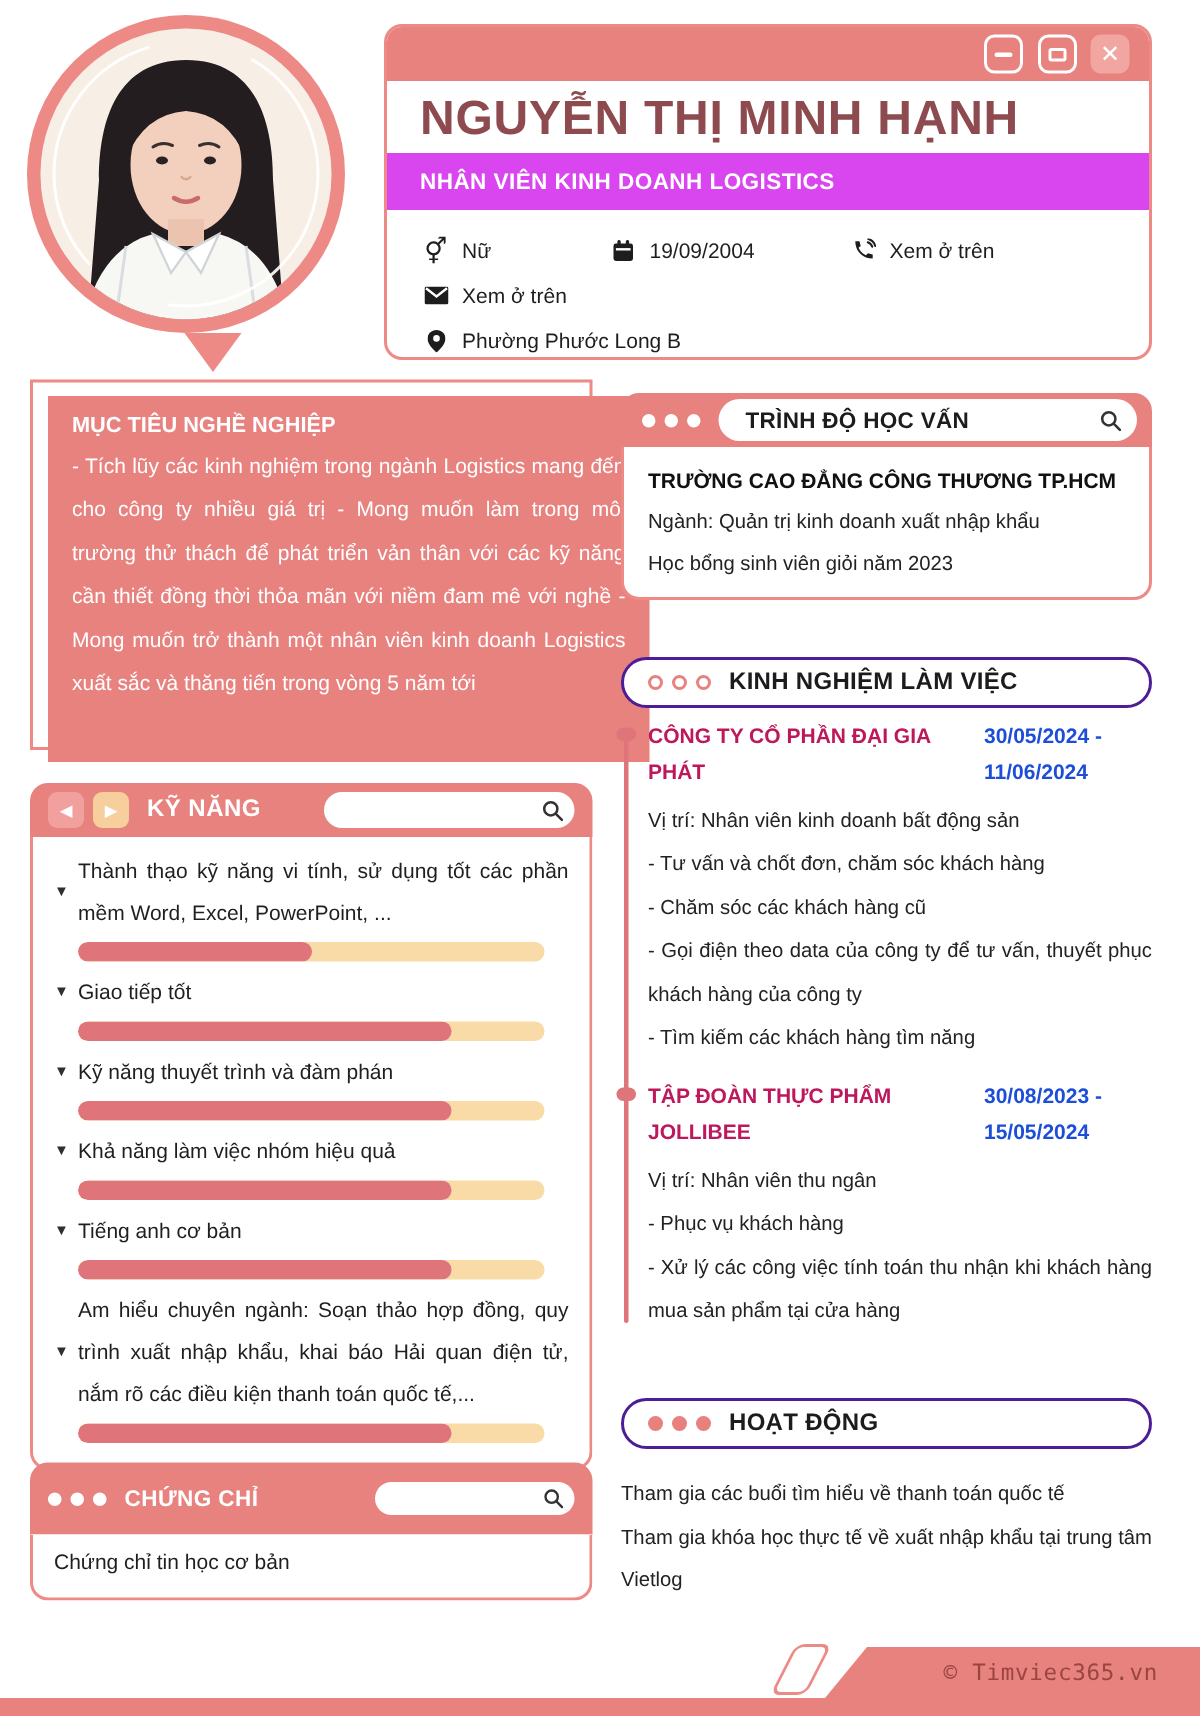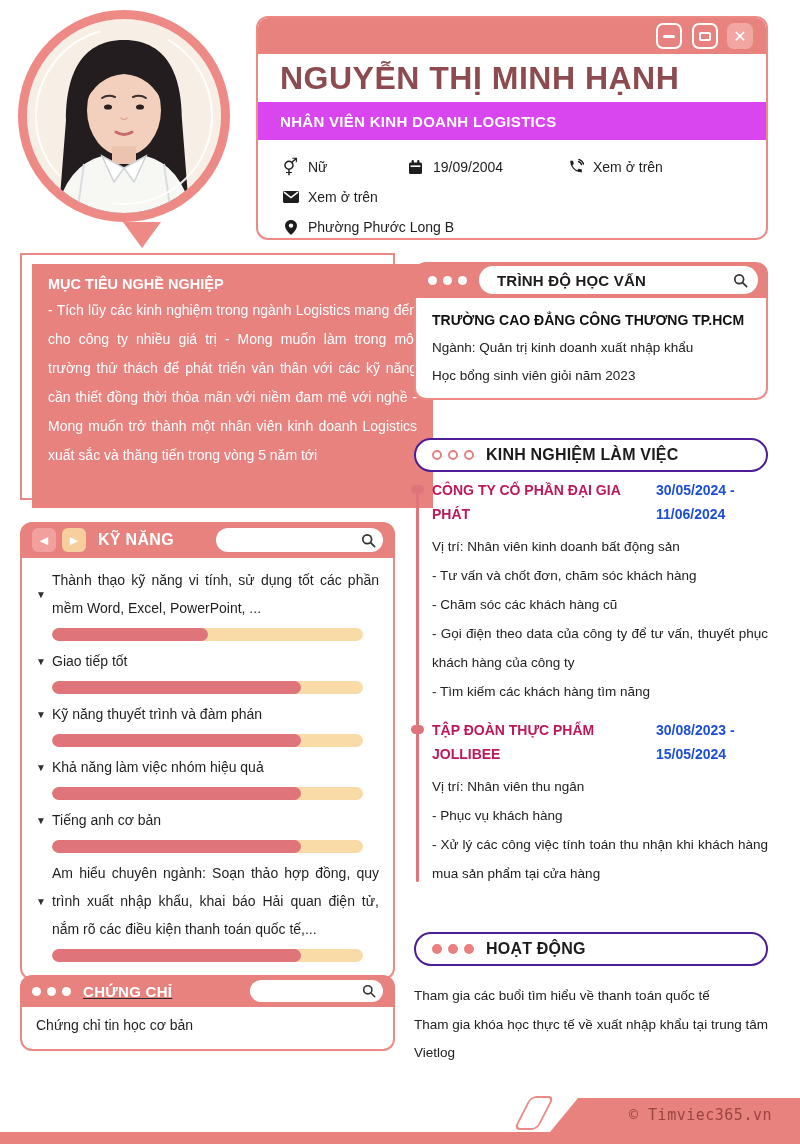--- a/index.html
+++ b/index.html
@@ -61,21 +61,21 @@
   .skill{display:grid;grid-template-columns:16px 1fr;}
   .skill-marker{font-size:10px;color:#2f2f2f;line-height:1;padding-top:10px;}
   .skill.m2 .skill-marker{padding-top:24px;}
   .skill.m3 .skill-marker{padding-top:38px;}
   .skill-label{font-size:14px;line-height:28px;color:#1f1f1f;text-align:justify;}
   .bar-row{grid-column:2;height:25px;display:flex;align-items:center;padding-right:16px;}
   .bar{height:13px;border-radius:7px;background:#f8dba7;flex:1;overflow:hidden;}
   .bar-fill{height:100%;border-radius:7px;background:#e0747b;}
   
   .cert-card{left:20px;top:975px;width:375px;}
-  .cert-card .card-header{height:32px;text-decoration:underline;}
+  .cert-card .card-header{height:48px;}
   .cert-card .hdr-title{font-size:15px;}
   .cert-card .search-pill{height:22px;width:116px;}
   .cert-card .card-body{padding:10px 14px;font-size:14px;color:#1f1f1f;height:44px;}
   
   .edu-card{left:414px;top:262px;width:354px;}
   .edu-card .card-header{height:36px;padding:0 10px 0 14px;}
   .title-pill{margin-left:12px;flex:1;background:#fff;border-radius:15px;height:28px;display:flex;align-items:center;padding:0 10px 0 18px;}
   .title-pill .pill-title{font-size:15px;font-weight:bold;color:#1c1c1c;letter-spacing:.2px;}
   .title-pill .mag{margin-left:auto;}
   .edu-card .card-body{padding:8px 16px;}

